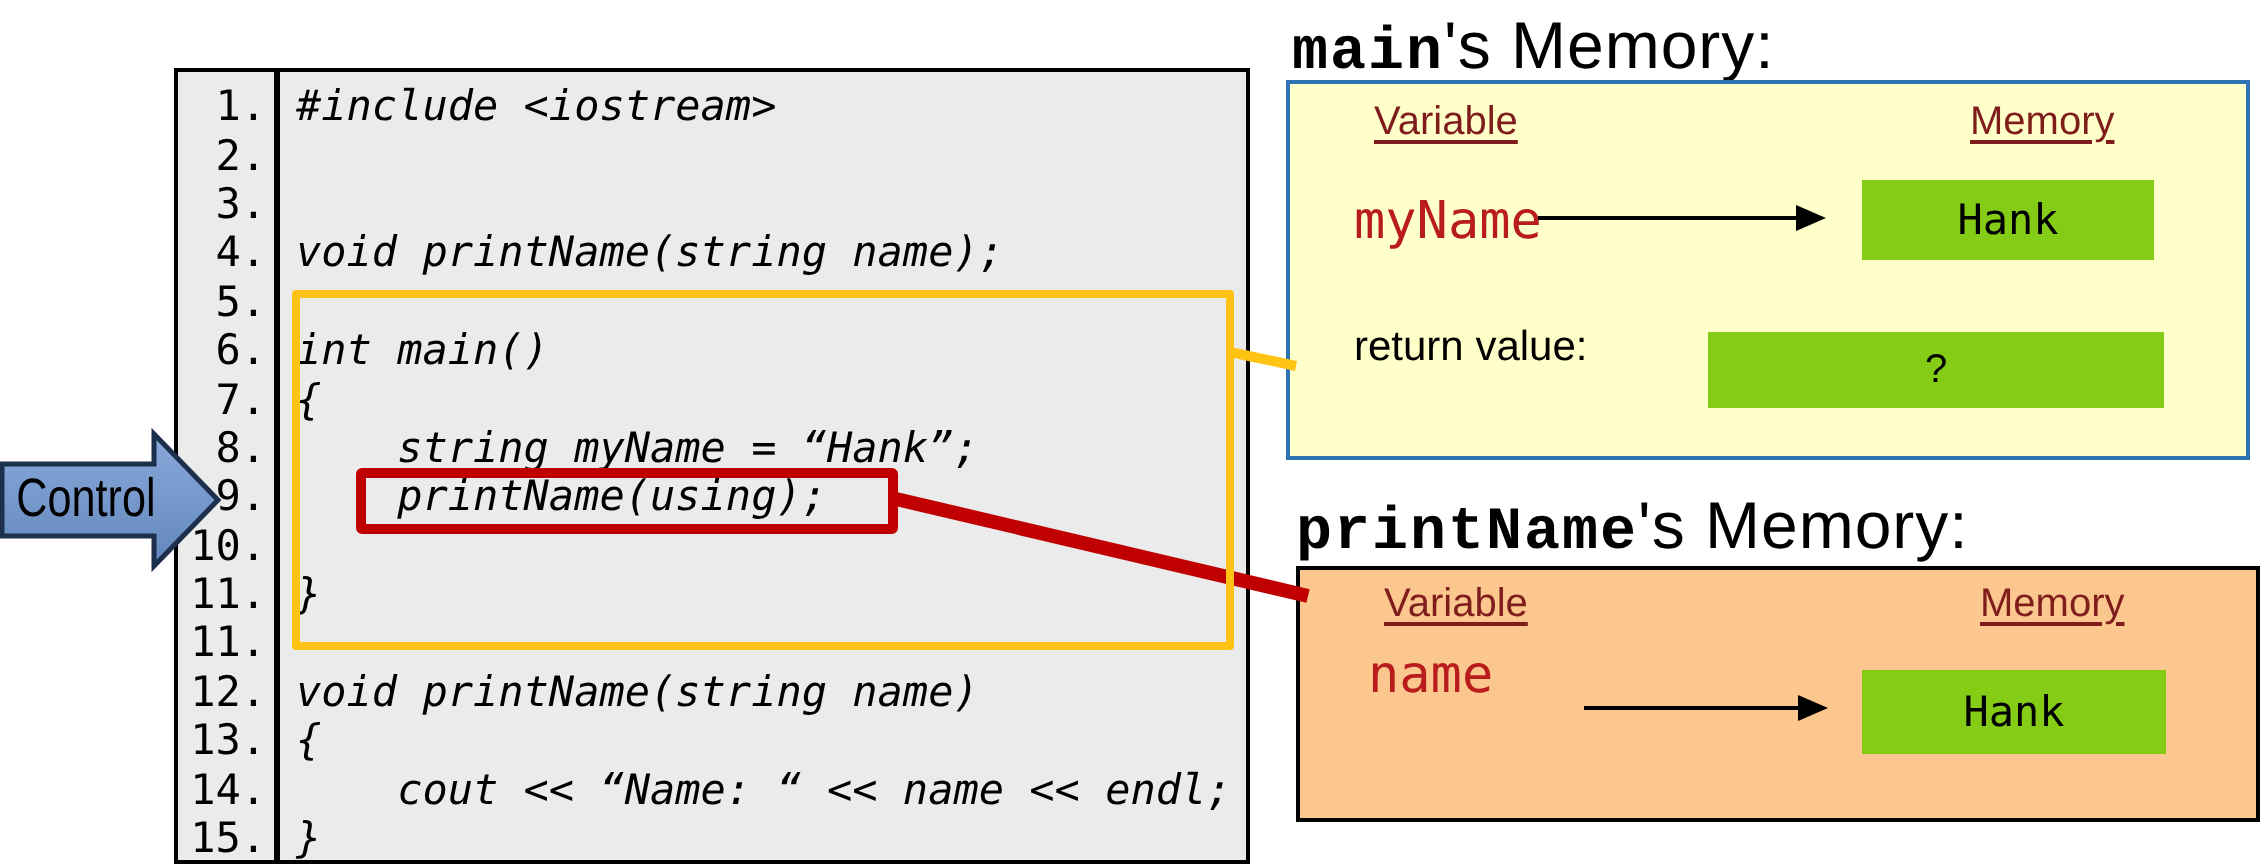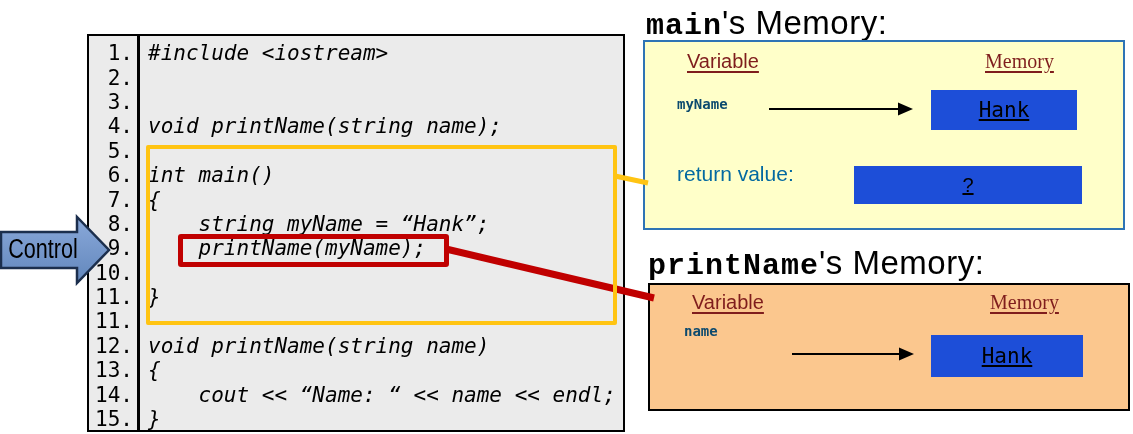--- a/index.html
+++ b/index.html
@@ -62,32 +62,32 @@
   }
   #pn-mem-panel {
     left:648px; top:283px; width:482px; height:128px;
     background:#FBC78E; border:2.5px solid #000;
   }
   .col-hdr {
     position:absolute; font-size:20px; text-decoration:underline;
     text-underline-offset:3px; color:#7f1d1d;
   }
   .hdr-var { left:42px; top:8px; }
-  .hdr-mem { left:340px; top:8px;font-family:Liberation Serif, serif; }
+  .hdr-mem { left:340px; top:8px; }
   #pn-mem-panel .hdr-var, #pn-mem-panel .hdr-mem { top:6px; }
   .var-name {
     position:absolute; font-family:"DejaVu Sans Mono","Liberation Mono",monospace;
-    font-size:14px; color:#0c4a6e;font-weight:bold;
+    font-size:26px; color:#b91c1c;
   }
   .ptr-arrow { position:absolute; }
   .val-box {
-    position:absolute; background:#1d4ed8; text-align:center; color:#000;
-    font-family:"DejaVu Sans Mono","Liberation Mono",monospace; font-size:21px;text-decoration:underline;
-  }
-  .sans-label { position:absolute; font-size:21px; color:#0369a1; }
+    position:absolute; background:#84cc16; text-align:center; color:#000;
+    font-family:"DejaVu Sans Mono","Liberation Mono",monospace; font-size:21px;
+  }
+  .sans-label { position:absolute; font-size:21px; color:#000000; }
   .sans-value { font-family:"Liberation Sans",sans-serif; font-size:20px; }
 </style>
 </head>
 <body>
 
 <div id="canvas">
 
   <svg id="connectors" viewBox="0 0 1133 434">
     <line x1="615" y1="176" x2="648" y2="183" stroke="#FFC413" stroke-width="5"></line>
     <line x1="446" y1="249" x2="654" y2="298" stroke="#C00000" stroke-width="7"></line>
@@ -134,21 +134,21 @@
     <div class="code-line">
         <span class="ln">7.</span>
         <span class="ct">{</span>
       </div>
     <div class="code-line">
         <span class="ln">8.</span>
         <span class="ct">    string myName = “Hank”;</span>
       </div>
     <div class="code-line">
         <span class="ln">9.</span>
-        <span class="ct">    printName(myName);</span>
+        <span class="ct">    printName(using);</span>
       </div>
     <div class="code-line">
         <span class="ln">10.</span>
       </div>
     <div class="code-line">
         <span class="ln">11.</span>
         <span class="ct">}</span>
       </div>
     <div class="code-line">
         <span class="ln">11.</span>

